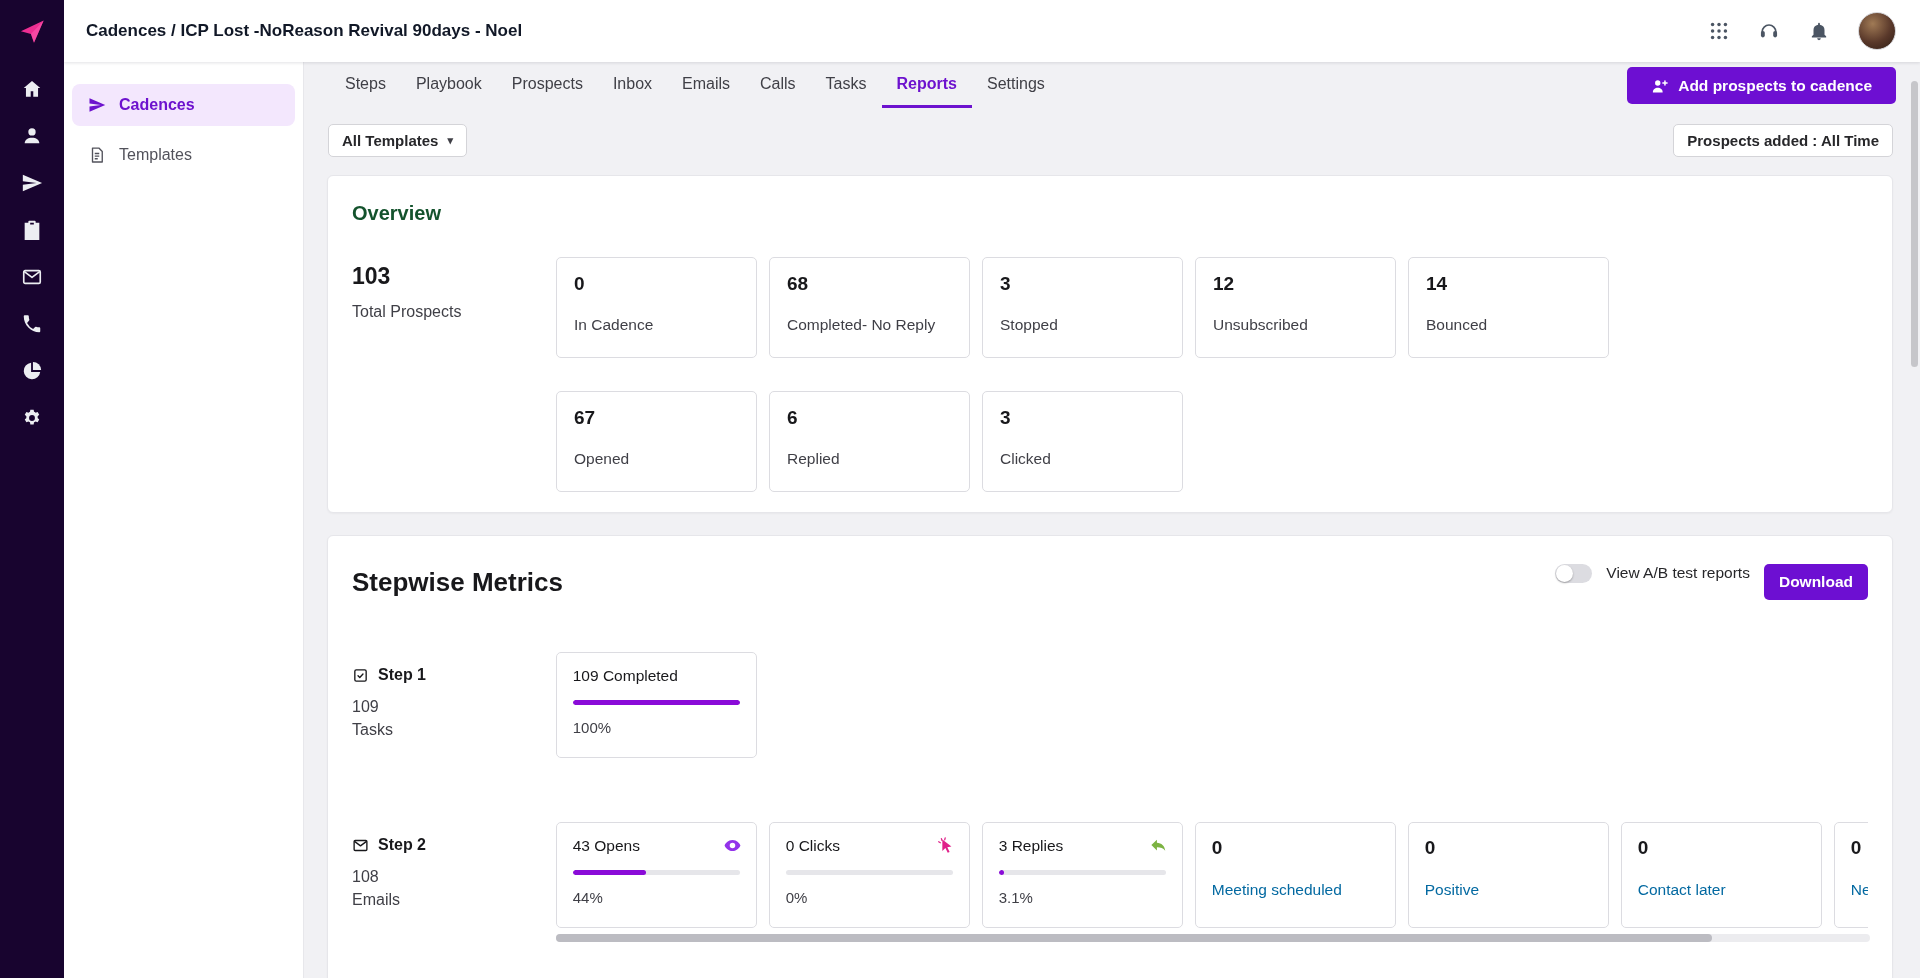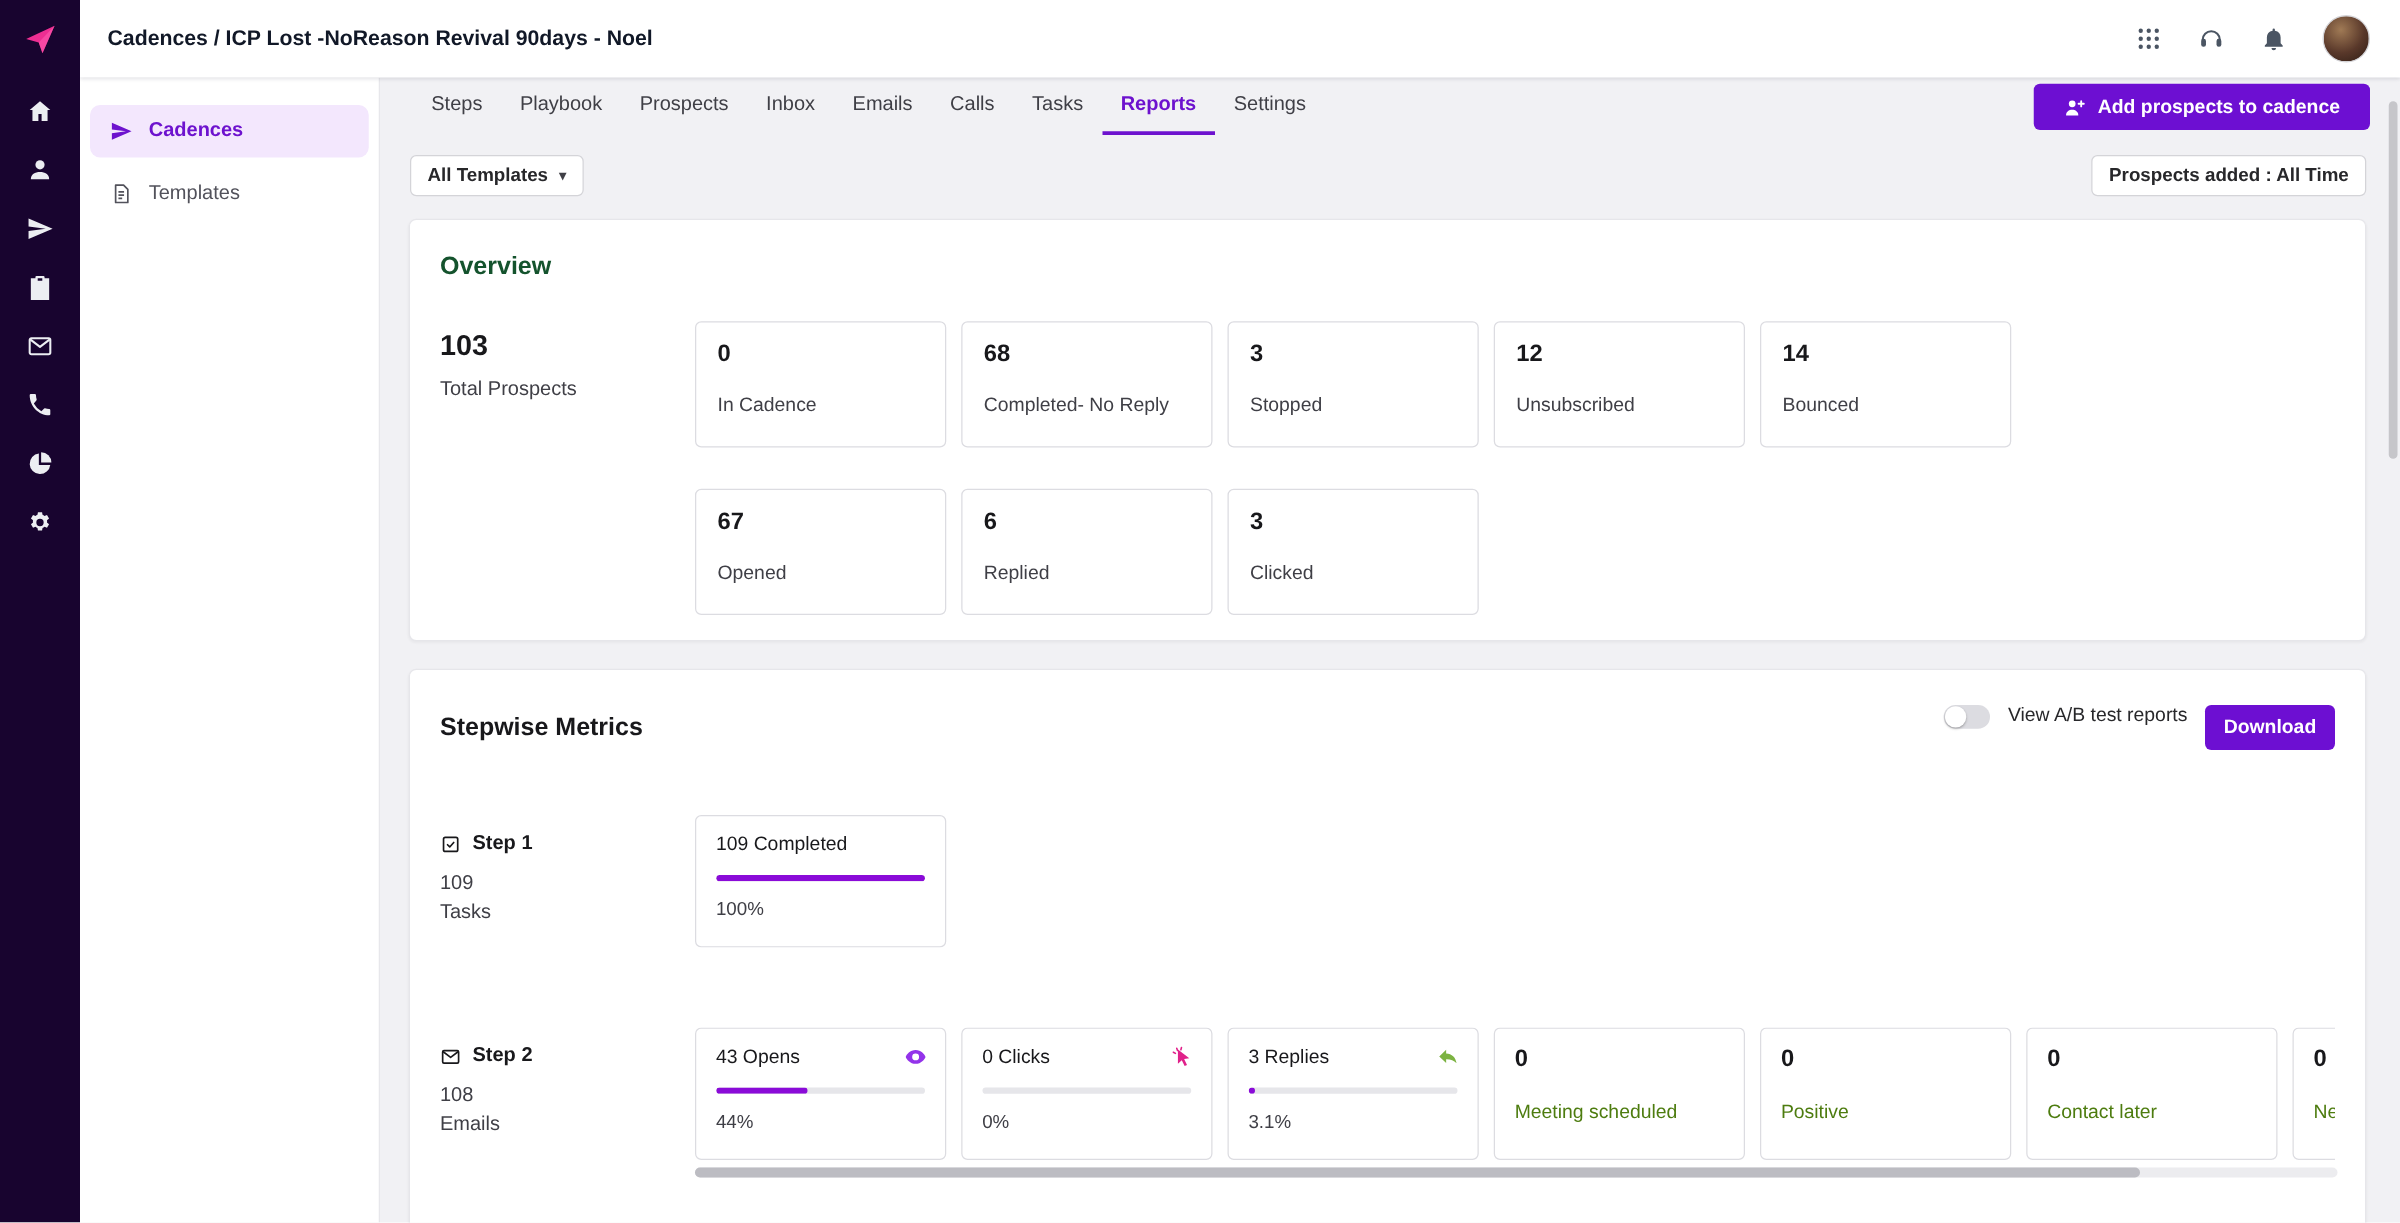--- a/index.html
+++ b/index.html
@@ -57,21 +57,21 @@
   .total-value{font-size:23px;font-weight:700}
   .total-label{font-size:16px;color:#3f3f46;margin-top:13px;white-space:nowrap}
   .tiles{width:1066px;display:flex;flex-wrap:wrap;gap:33px 12px}
   .tile{width:201px;height:101px;border:1px solid #dcdce1;border-radius:5px;padding:15px 17px;background:#fff}
   .tile-value{font-size:19px;font-weight:700}
   .tile-label{font-size:15.5px;color:#3f3f46;margin-top:21px;white-space:nowrap}
 
   
   .stepwise-card{margin:22px 27px 0 23px;padding:28px 24px 30px;height:660px;position:relative}
   .sw-header{display:flex;align-items:center}
-  .sw-title{font-size:20px;font-weight:700}
+  .sw-title{font-size:26px;font-weight:700}
   .sw-controls{margin-left:auto;display:flex;align-items:flex-start;gap:14px}
   .toggle{width:37px;height:19px;border-radius:10px;background:#dcdce1;position:relative;cursor:pointer;flex:0 0 37px}
   .toggle-knob{width:17px;height:17px;border-radius:50%;background:#fff;position:absolute;left:1px;top:1px;box-shadow:0 1px 2px rgba(0,0,0,.3)}
   .toggle-label{font-size:15.5px;color:#27272a}
   .download-btn{background:#6d0fd2;color:#fff;border:none;border-radius:5px;height:36px;padding:0 15px;font-size:15.5px;font-weight:700;cursor:pointer;font-family:inherit}
 
   .step-row{display:flex;margin-top:64px}
   .sw-header + .step-row{margin-top:52px}
   .step-info{width:204px;padding-top:14px}
   .step-name{display:flex;align-items:center;gap:9px;font-size:16px;font-weight:700}
@@ -81,21 +81,21 @@
   .step-unit{font-size:16px;color:#3f3f46;margin-top:5px}
   .metrics{display:flex;gap:12px;width:1314px;overflow:hidden}
   .metric{flex:0 0 201px;height:106px;border:1px solid #dcdce1;border-radius:5px;background:#fff;padding:14px 16px;position:relative}
   .metric-label{font-size:15.5px;color:#18181b;white-space:nowrap}
   .metric-icon{position:absolute;top:13px;right:14px}
   .metric-icon svg{width:19px;height:19px}
   .bar{height:5px;border-radius:3px;background:#e6e6ea;margin-top:15px;overflow:hidden}
   .bar-fill{height:100%;border-radius:3px;background:#8a0bd8}
   .metric-pct{font-size:15px;color:#3f3f46;margin-top:14px}
   .metric-value{font-size:19px;font-weight:700}
-  .metric-label2{font-size:15.5px;color:#4d7c0f;margin-top:22px;white-space:nowrap}
+  .metric-label2{font-size:15.5px;color:#0369a1;margin-top:22px;white-space:nowrap}
 
   .hscroll{margin-top:6px;margin-left:204px;width:1314px;height:8px;border-radius:4px;background:#ececef;position:relative}
   .hthumb{position:absolute;left:0;top:0;height:8px;width:88%;border-radius:4px;background:#bcbcc2;cursor:pointer}
 
   .vscroll-thumb{position:absolute;right:2px;top:81px;width:7px;height:286px;border-radius:4px;background:#c6c6ca;z-index:20;cursor:pointer}
 </style>
 </head>
 <body>
 
 <div class="rail">

